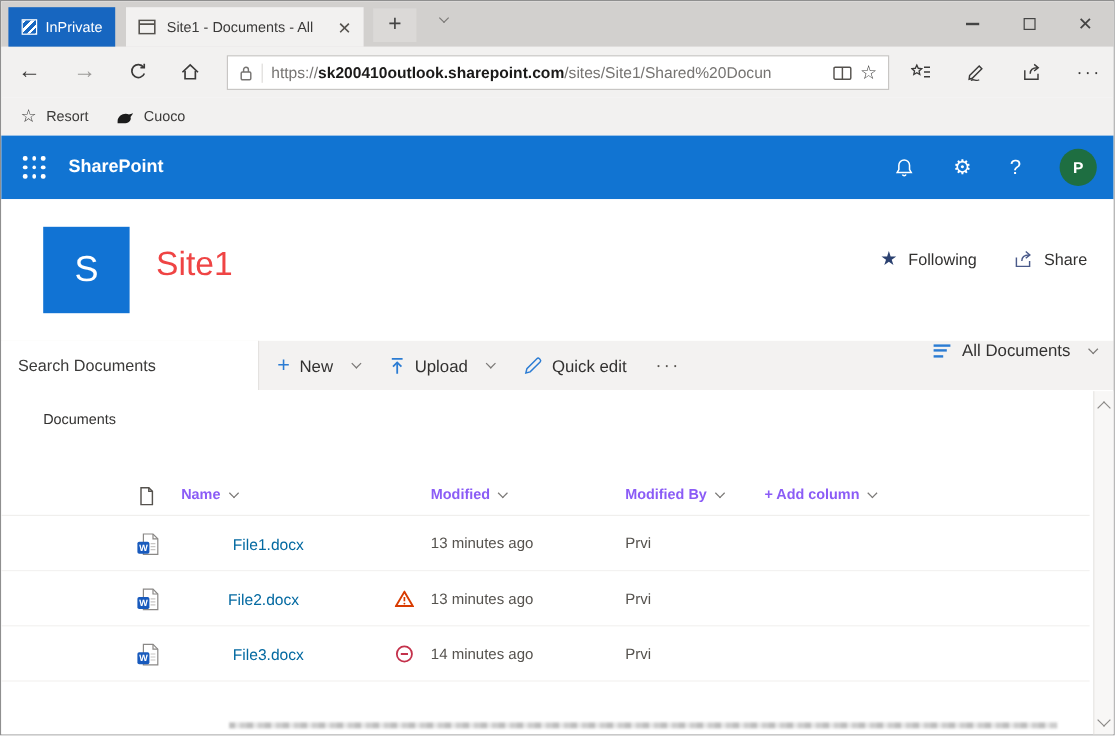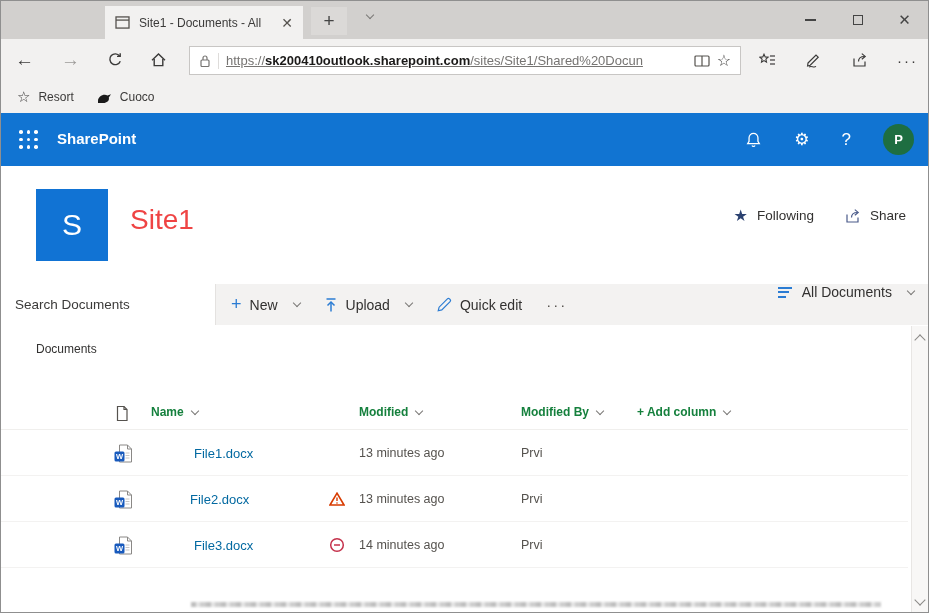--- a/index.html
+++ b/index.html
@@ -29,21 +29,21 @@
 
   
   .addrrow { position:absolute; left:0; top:38px; right:0; height:42px; background:#f2f1f0; }
   .navicons { position:absolute; left:14px; top:0; height:42px; display:flex; align-items:center; gap:27px; }
   .arrowglyph { font-size:19px; color:#3b3a39; }
   .arrowglyph.dim { color:#9c9a98; }
   .urlbox { position:absolute; left:188px; top:7px; width:552px; height:29px; background:#fff;
             border:1px solid #c8c6c4; display:flex; align-items:center; gap:7px; padding:0 9px;
             font-size:13px; }
   .urlsep { width:1px; height:16px; background:#dedcda; }
-  .urltext { flex:1; white-space:nowrap; overflow:hidden; color:#767472;text-decoration:underline; }
+  .urltext { flex:1; white-space:nowrap; overflow:hidden; color:#767472; }
   .urltext b { color:#1b1a19; font-weight:700; }
   .addr-right { position:absolute; right:10px; top:0; height:42px; display:flex; align-items:center; gap:29px; }
   .star-glyph { font-size:16px; color:#3b3a39; }
   .dots { font-size:15px; letter-spacing:2px; color:#3b3a39; }
 
   
   .favbar { position:absolute; left:0; top:80px; right:0; height:32px; background:#f2f1f0;
             display:flex; align-items:center; gap:22px; padding-left:16px; font-size:12px; color:#3b3a39; }
   .favitem { display:flex; align-items:center; gap:8px; }
 
@@ -82,21 +82,21 @@
   .viewtools { position:absolute; right:14px; top:0; height:41px; display:flex; align-items:center; gap:25px;
                font-size:14px; color:#323130;flex-direction:column; }
   .bars { display:flex; flex-direction:column; gap:2.5px; margin-right:2px; }
   .bars i { display:block; height:2px; background:#2b7cd3; }
   .bars i:nth-child(1){width:14px;} .bars i:nth-child(2){width:11px;} .bars i:nth-child(3){width:8px;}
 
   
   .content { position:absolute; left:0; top:324px; right:0; bottom:0; background:#fff; }
   .libtitle { position:absolute; left:35px; top:17px; font-size:12px; color:#323130; }
   .ghead { position:absolute; left:0; top:72px; right:20px; height:33px; font-size:12px;
-           color:#15803d; font-weight:700; border-bottom:1px solid #f0efed; }
+           color:#8b5cf6; font-weight:700; border-bottom:1px solid #f0efed; }
   .gh { position:absolute; top:8px; display:flex; align-items:center; }
   .row { position:absolute; left:0; right:20px; height:46px; border-bottom:1px solid #f3f2f1; }
   .cell { position:absolute; top:0; height:46px; display:flex; align-items:center; }
   .fname { font-size:13px; font-weight:400; color:#0369a1;margin-left:43px; }
   .fmeta { font-size:12.5px; color:#55524e; }
 
   
   .chv { display:inline-block; width:6px; height:6px; border-right:1.4px solid currentColor;
          border-bottom:1.4px solid currentColor; transform:rotate(45deg); margin-left:8px;
          margin-top:-3px; vertical-align:middle; }
@@ -115,20 +115,24 @@
             filter:blur(0.8px); }
 
   svg { display:block; }
 </style>
 </head>
 <body>
 
 <div class="window">
 
   <div class="tabstrip">
+    <div class="inprivate">
+      <span class="stripes"></span>
+      <span>InPrivate</span>
+    </div>
     <div class="tab">
       <svg width="15" height="13" viewBox="0 0 16 14">
         <rect x="1" y="1" width="14" height="12" fill="none" stroke="#55524e" stroke-width="1.4"></rect>
         <line x1="1" y1="4.4" x2="15" y2="4.4" stroke="#55524e" stroke-width="1.4"></line>
       </svg>
       <span class="t-title">Site1 - Documents - All</span>
       <span class="t-close">✕</span>
     </div>
     <div class="newtab">+</div>
     <span class="chv gray tabchev"></span>

